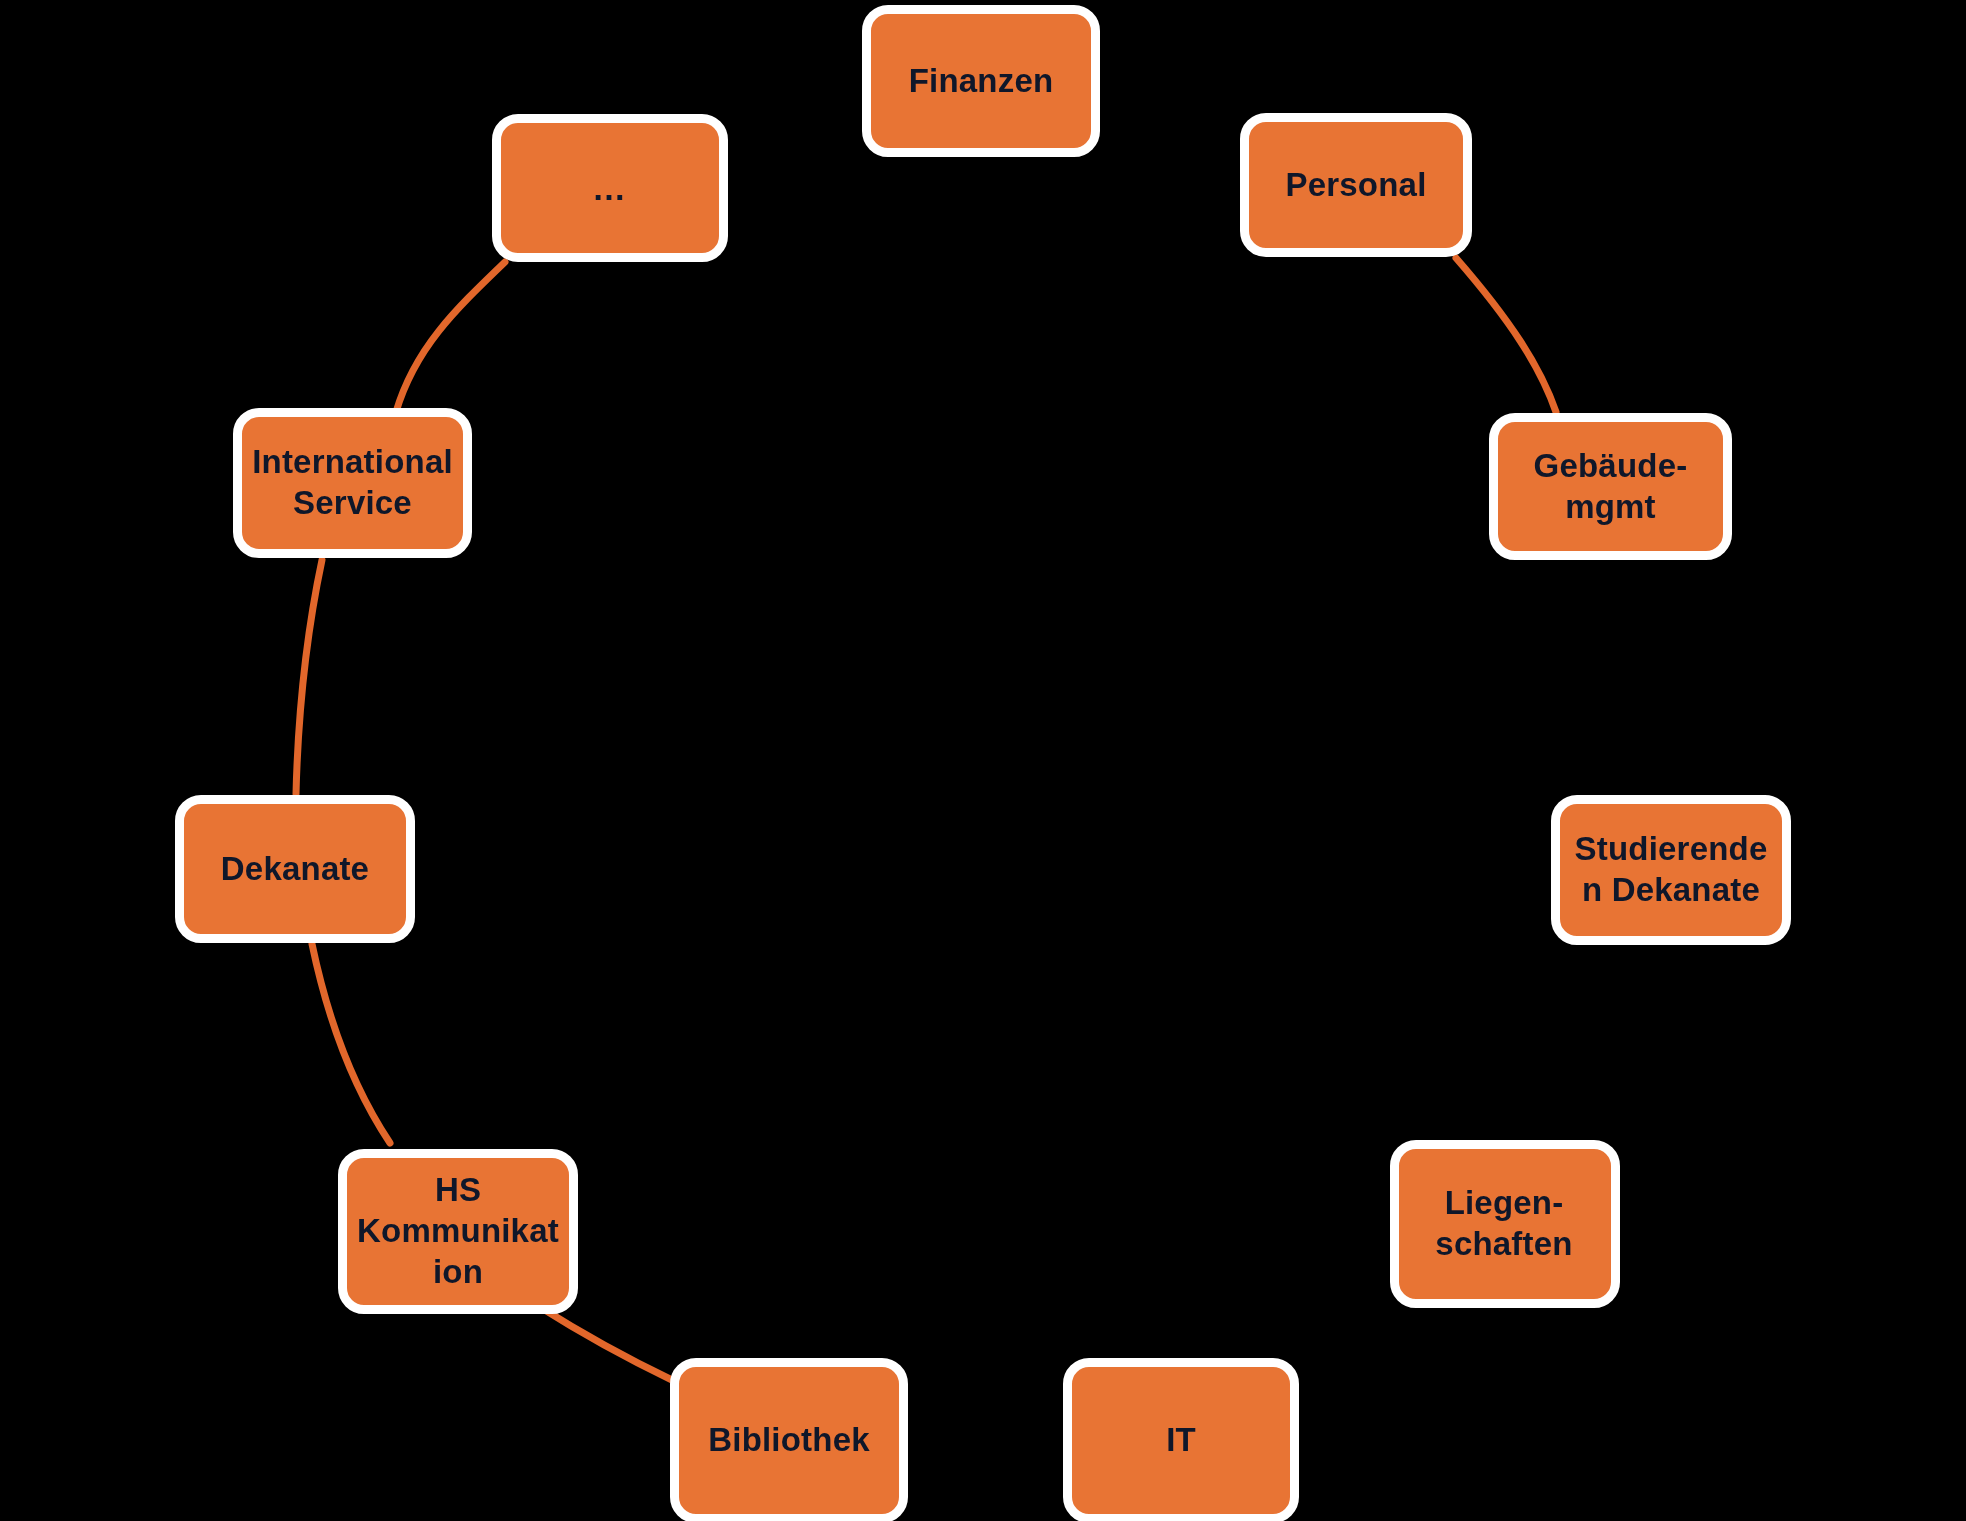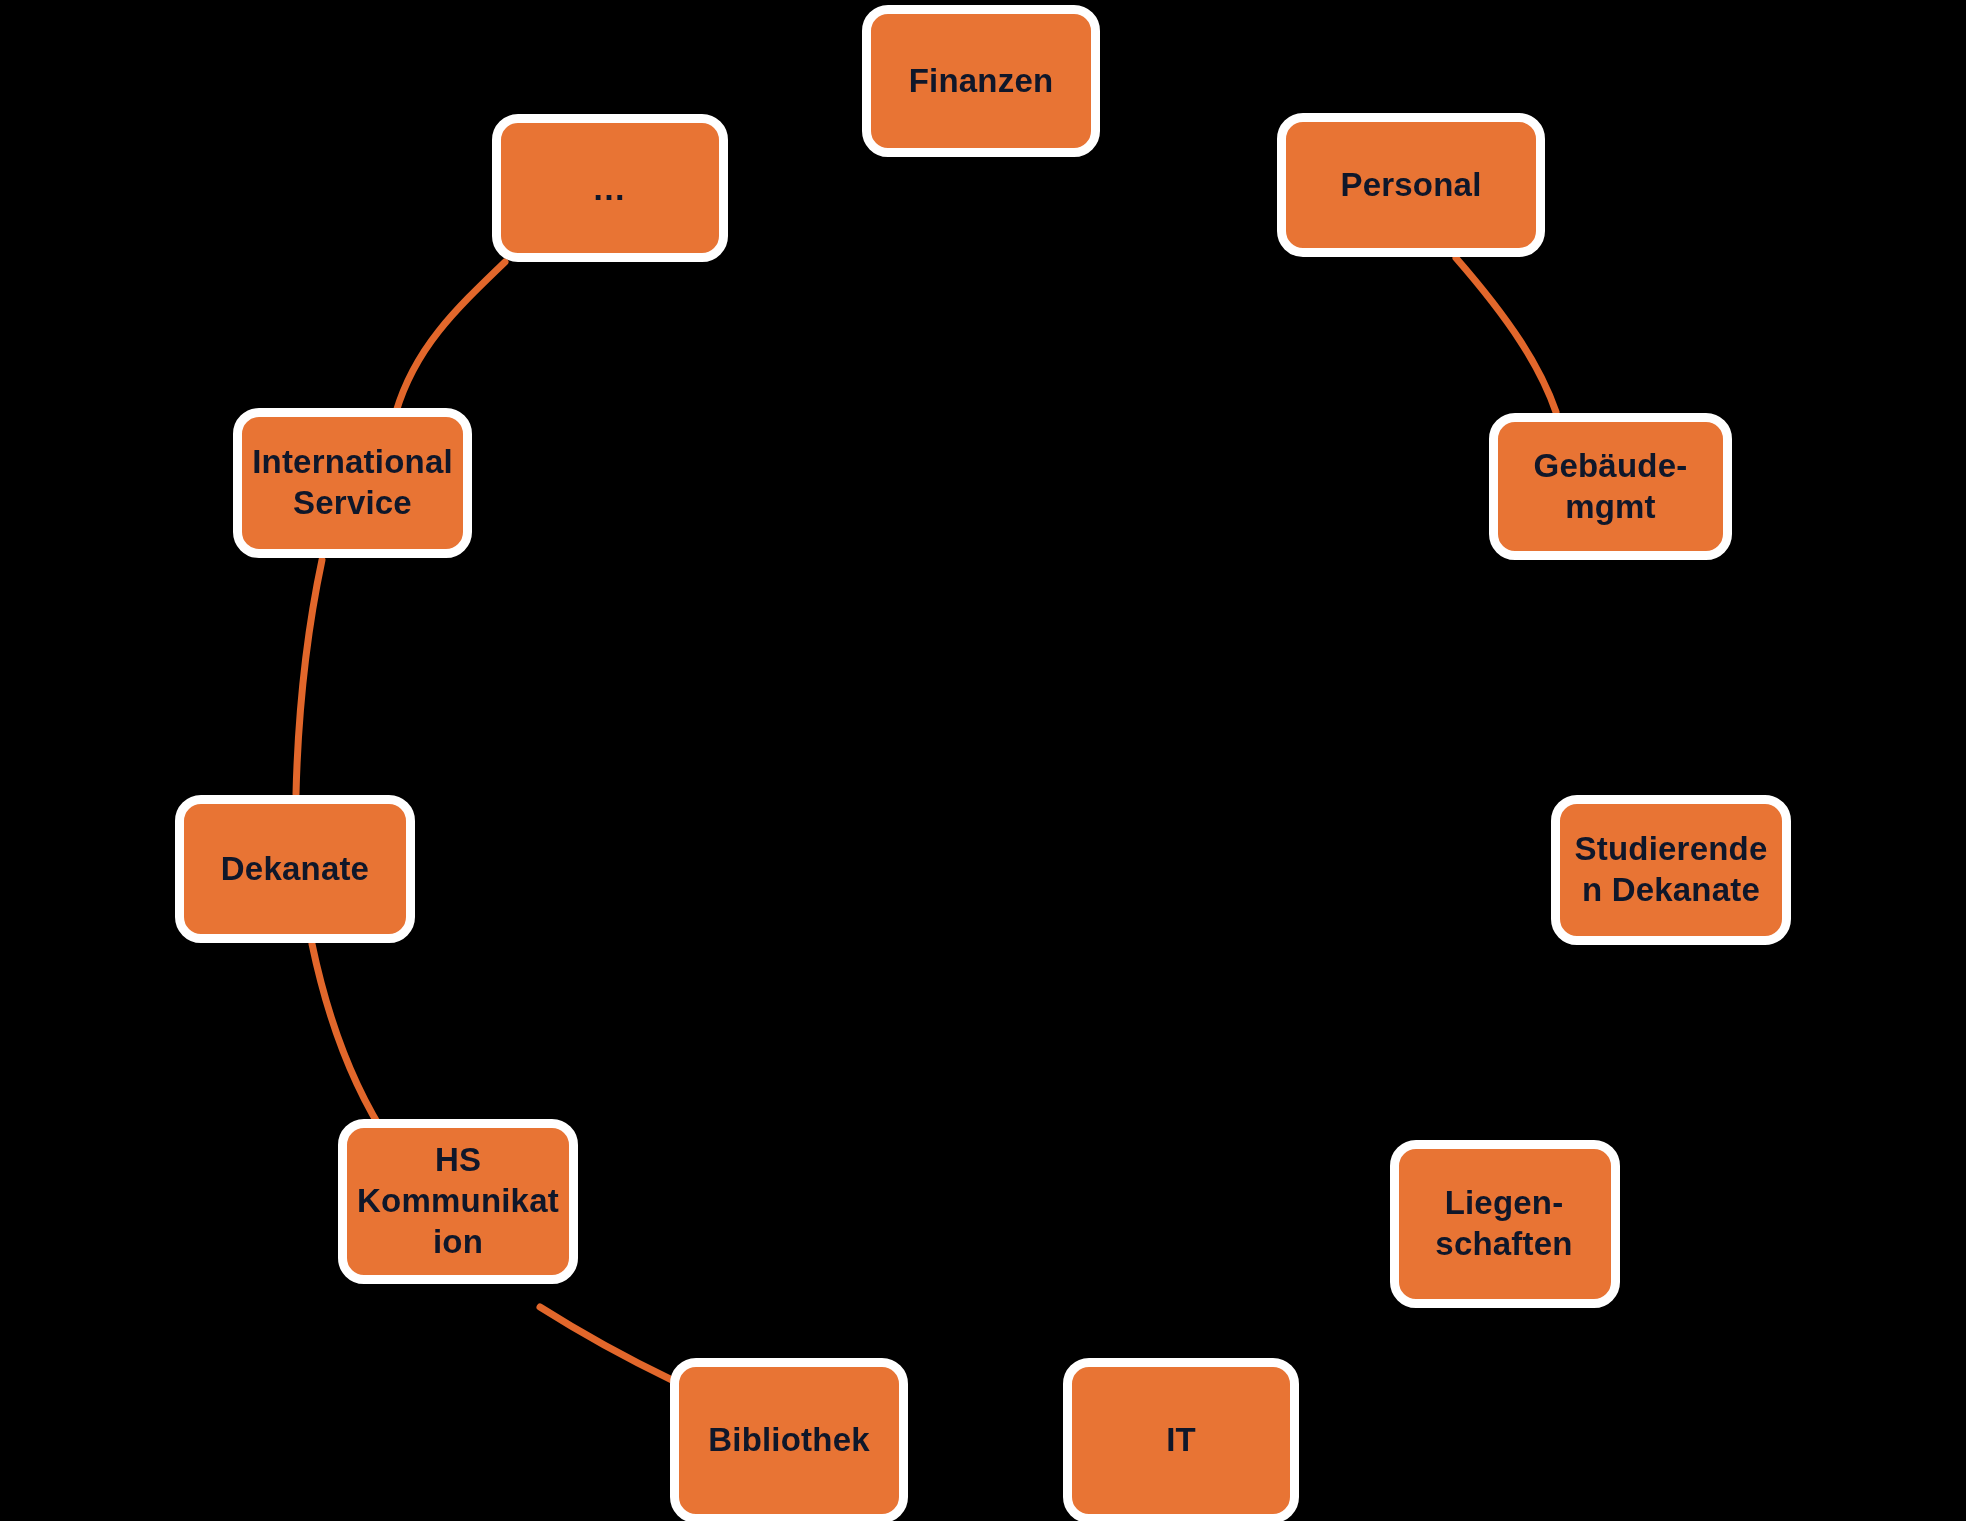--- a/index.html
+++ b/index.html
@@ -65,39 +65,39 @@
       <path d="M 505 262 C 455 310 415 348 396 412" fill="none" stroke="#E2672B" stroke-width="7" stroke-linecap="round"></path>
       <path d="M 322 560 C 305 640 298 715 296 794" fill="none" stroke="#E2672B" stroke-width="7" stroke-linecap="round"></path>
       <path d="M 312 944 C 330 1030 358 1095 390 1143" fill="none" stroke="#E2672B" stroke-width="7" stroke-linecap="round"></path>
       <path d="M 540 1307 C 600 1345 645 1367 672 1380" fill="none" stroke="#E2672B" stroke-width="7" stroke-linecap="round"></path>
     </svg>
 
   <div id="nodes">
       <div class="node" style="left: 862px; top: 5px; width: 238px; height: 152px;">
         <span class="label">Finanzen</span>
       </div>
-      <div class="node" style="left: 1240px; top: 113px; width: 268px; height: 144px; margin-left: 37px;">
+      <div class="node" style="left: 1240px; top: 113px; width: 232px; height: 144px;">
         <span class="label">Personal</span>
       </div>
       <div class="node" style="left: 1489px; top: 413px; width: 243px; height: 147px;">
         <span class="label">Gebäude-mgmt</span>
       </div>
       <div class="node" style="left: 1551px; top: 795px; width: 240px; height: 150px;">
         <span class="label">Studierenden Dekanate</span>
       </div>
       <div class="node" style="left: 1390px; top: 1140px; width: 230px; height: 168px; padding-left: 6px;">
         <span class="label">Liegen-schaften</span>
       </div>
       <div class="node" style="left: 1063px; top: 1358px; width: 236px; height: 165px;">
         <span class="label">IT</span>
       </div>
       <div class="node" style="left: 670px; top: 1358px; width: 238px; height: 165px;">
         <span class="label">Bibliothek</span>
       </div>
-      <div class="node" style="left: 338px; top: 1119px; width: 240px; height: 165px;">
+      <div class="node" style="left: 338px; top: 1149px; width: 240px; height: 165px;">
         <span class="label">HS Kommunikat ion</span>
       </div>
       <div class="node" style="left: 175px; top: 795px; width: 240px; height: 148px; justify-content: center;">
         <span class="label">Dekanate</span>
       </div>
       <div class="node" style="left: 233px; top: 408px; width: 239px; height: 150px;">
         <span class="label">International Service</span>
       </div>
       <div class="node ellipsis" style="left: 492px; top: 114px; width: 236px; height: 148px;">
         <span class="label">…</span>

